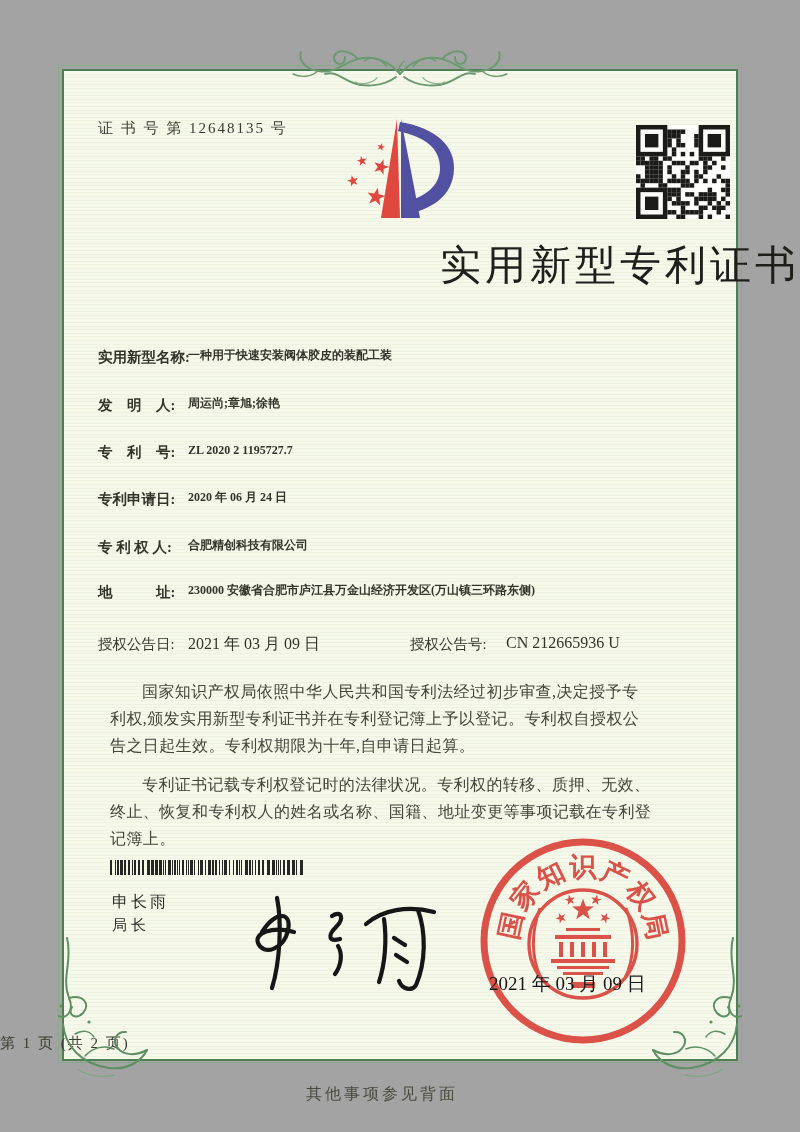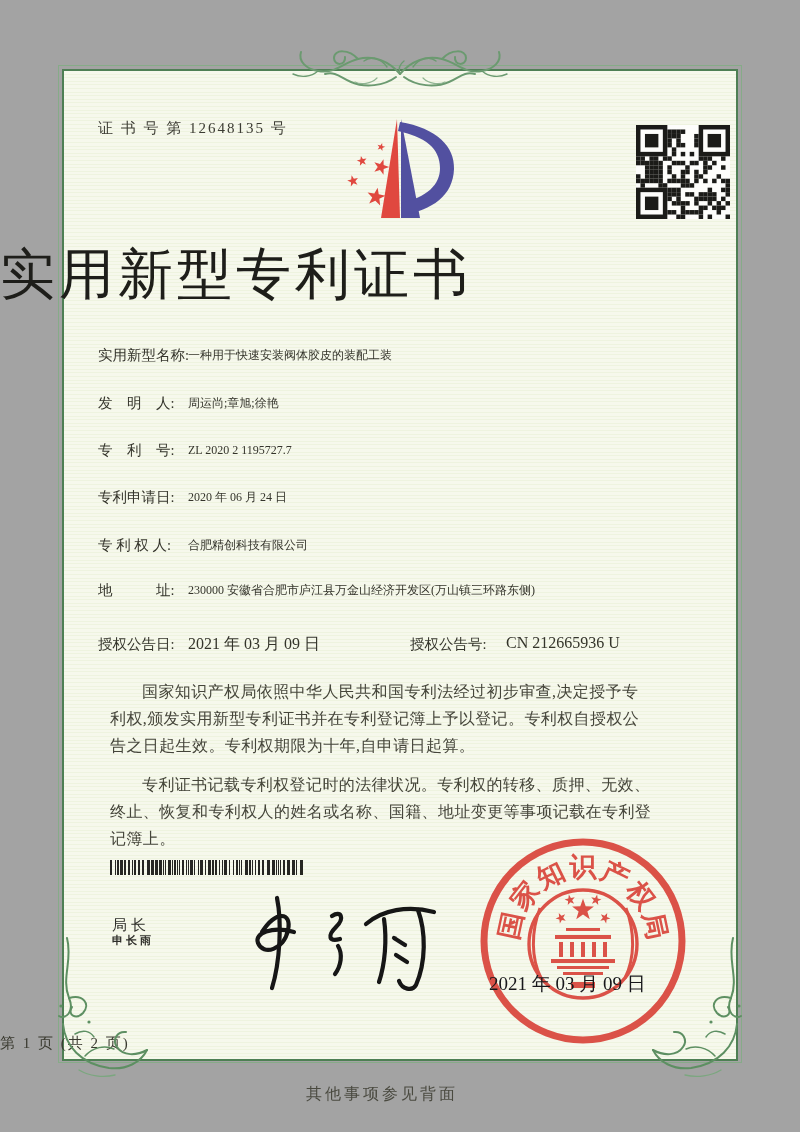--- a/index.html
+++ b/index.html
@@ -17,39 +17,39 @@
     position:absolute;left:62px;top:69px;width:672px;height:988px;
     border:2px solid #4e7f54;
     background:
       repeating-linear-gradient(180deg,#f6f8ec 0px,#f6f8ec 2.6px,#eef3df 2.6px,#eef3df 3.6px);
   }
   .abs{position:absolute;}
   .cert-no{
     left:98px;top:119px;font-size:15px;letter-spacing:2px;color:#3c3c33;white-space:nowrap;
   }
   .title{
-    left:0;top:238px;width:800px;text-align:left;
-    font-size:55px;letter-spacing:4px;color:#1e1e1a;font-weight:400;white-space:nowrap;
-  }
-  .field-row{position:absolute;left:98px;display:flex;align-items:center;color:#34342b;}
+    left:0;top:238px;width:800px;text-align:right;
+    font-size:41px;letter-spacing:4px;color:#1e1e1a;font-weight:400;white-space:nowrap;
+  }
+  .field-row{position:absolute;left:98px;display:flex;align-items:flex-end;color:#34342b;font-weight:bold;}
   .f-label{flex:0 0 90px;width:90px;font-size:14.5px;white-space:nowrap;padding-top:1px;}
   .f-value{font-size:12px;max-width:482px;line-height:24px;}
   .grant-row{position:absolute;left:98px;top:634px;display:flex;color:#34342b;white-space:nowrap;}
   .g-label{font-size:14.5px;padding-top:1px;}
   .g-value{font-size:16px;}
   .paras{
     position:absolute;left:98px;top:666px;width:566px;
     font-size:16px;line-height:27px;color:#45453a;letter-spacing:0.4px;
   }
   .paras p{margin:12px;text-indent:2em;}
   .barcode{left:110px;top:860px;}
   .sign-title{left:112px;top:916px;font-family:"Liberation Sans","DejaVu Sans",sans-serif;
     font-size:15px;color:#2d2d28;letter-spacing:4px;}
-  .sign-name{left:112px;top:933px;font-family:"Liberation Sans","DejaVu Sans",sans-serif;
-    font-size:11px;color:#2d2d28;letter-spacing:3px;font-weight:bold;}
+  .sign-name{left:112px;top:892px;font-family:"Liberation Sans","DejaVu Sans",sans-serif;
+    font-size:16px;color:#2d2d28;letter-spacing:3px;}
   .signature{left:232px;top:892px;}
   .seal{left:478px;top:836px;opacity:0.92;}
   .seal-date{left:489px;top:971px;font-size:19px;color:#17171a;white-space:nowrap;z-index:6;}
   .page-info{left:0;top:1034px;width:800px;text-align:left;font-size:15px;color:#3a3a30;letter-spacing:2px;}
   .back-note{left:0;top:1084px;width:764px;text-align:center;font-size:16px;color:#4a4a40;letter-spacing:3px;}
   .orn{z-index:3;}
   .seal-char{font-size:27px;font-weight:600;fill:#d9453b;}
 </style>
 </head>
 <body>

